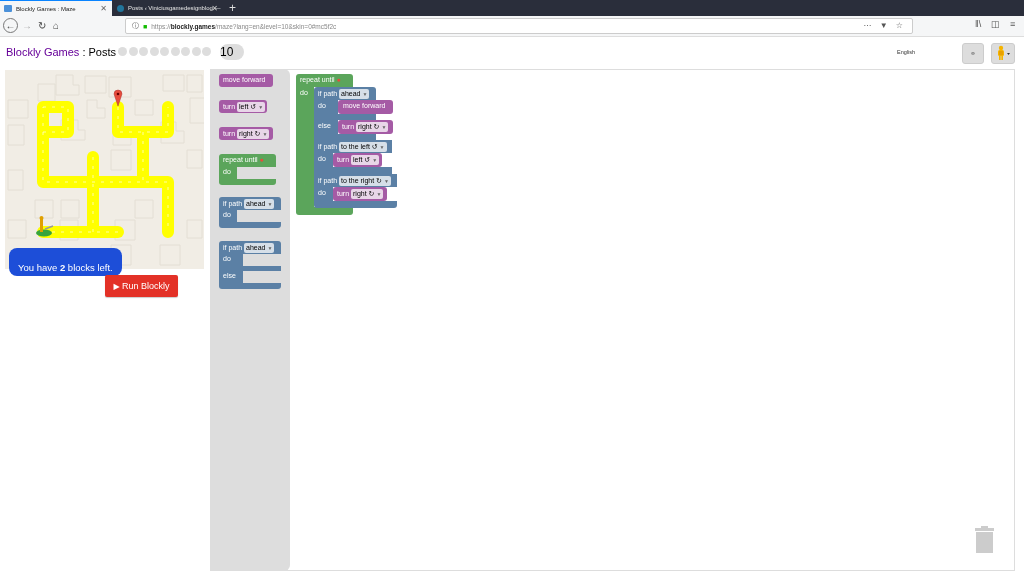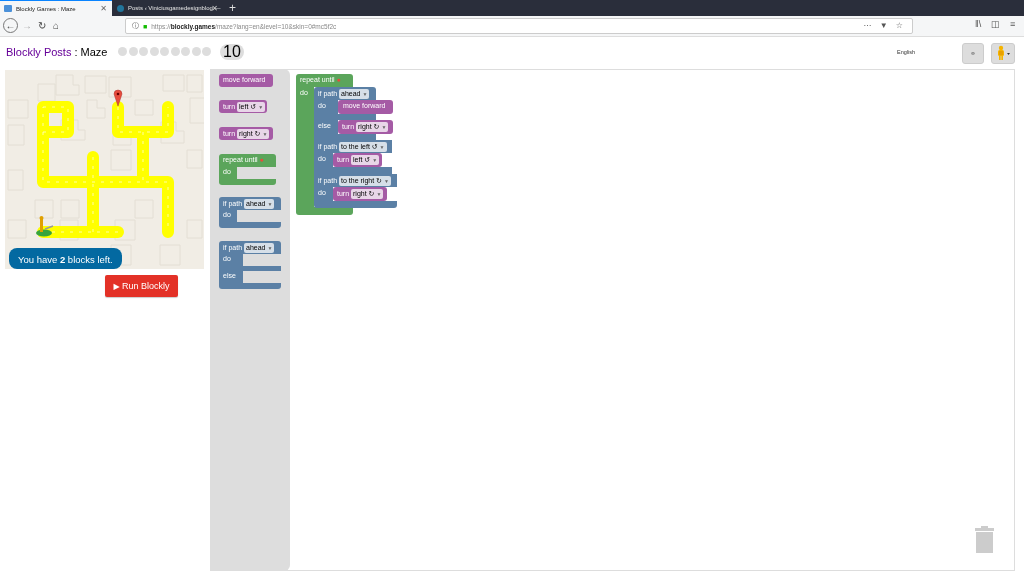--- a/index.html
+++ b/index.html
@@ -20,26 +20,26 @@
   .urlbar .info { color: #555; margin-right: 4px; font-size: 7px; }
   .urlbar .lock { color: #12bc00; margin-right: 4px; font-size: 7px; }
   .urlbar b { color: #222; font-weight: bold; }
   .urlicons { position: absolute; right: 6px; top: 2px; font-size: 8px; color: #555; letter-spacing: 3px; }
   .rticons { position: absolute; top: 3px; font-size: 9px; color: #555; }
   
   .title { position: absolute; left: 6px; top: 46px; font-size: 11px; color: #000; }
   .title .link { color: #660099; }
   .levels { position: absolute; left: 118px; top: 47px; display: flex; gap: 1.5px; }
   .dot { width: 9px; height: 9px; border-radius: 50%; background: #ddd; }
-  .levelcur { position: absolute; left: 220px; top: 44px; width: 24px; height: 16px; border-radius: 8px; background: #ddd; font-size: 16px; text-align: center; line-height: 16px; color: #000; }
+  .levelcur { position: absolute; left: 220px; top: 44px; width: 24px; height: 16px; border-radius: 8px; background: #ddd; font-size: 12px; line-height: 16px; color: #000; }
   .lang { position: absolute; left: 897px; top: 49px; font-size: 5.5px; color: #333; }
   .hbtn { position: absolute; top: 43px; width: 22px; height: 21px; background: #ddd; border-radius: 3px; border: 1px solid #ccc; font-size: 7px; color: #777; text-align: center; line-height: 19px; }
   
   .maze { position: absolute; left: 5px; top: 70px; width: 199px; height: 199px; background: #f1ede5; overflow: hidden; }
-  .bubble { position: absolute; left: 9px; top: 248px; height: 21px; padding: 4px 9px; background: #0369a1; border-radius: 8px; color: #fff; font-size: 9.5px; line-height: 16px; }
+  .bubble { position: absolute; left: 9px; top: 248px; height: 28px; padding: 12px 9px; background: #1d4ed8; border-radius: 8px; color: #fff; font-size: 9.5px; line-height: 16px; }
   .runbtn { position: absolute; left: 105px; top: 275px; width: 73px; height: 22px; background: #e33127; border-radius: 2px; color: #fff; font-size: 9px; line-height: 22px; text-align: center; box-shadow: 0 1px 1px rgba(0,0,0,0.2); }
   
   .workspace { position: absolute; left: 210px; top: 69px; width: 805px; height: 502px; background: #fff; border: 1px solid #ddd; }
   .flyout { position: absolute; left: 210px; top: 69px; width: 80px; height: 502px; background: #ddd; border-radius: 0 6px 6px 0; }
   .blk { position: absolute; font-size: 7px; color: #fff; white-space: nowrap; }
   .purple { background: #a55ba5; }
   .green { background: #5ba55b; }
   .blue { background: #5b80a5; }
   .drop { display: inline-block; background: rgba(255,255,255,0.75); color: #000; border-radius: 2px; padding: 0 2px; font-size: 7px; line-height: 9px; }
   .drop .arr { color: #666; font-size: 5px; }
@@ -74,21 +74,21 @@
       <b>blockly.games</b>
       <span>/maze?lang=en&amp;level=10&amp;skin=0#mc5f2c</span>
     <span class="urlicons">⋯ ▼ ☆</span>
   </div>
   <span class="rticons" style="left:975px;">‖\</span>
   <span class="rticons" style="left:991px;">◫</span>
   <span class="rticons" style="left:1010px;">≡</span>
 </div>
 
 <div class="title">
-  <span class="link">Blockly Posts</span><span> : </span><span>Maze</span>
+  <span class="link">Blockly Games</span><span> : </span><span>Posts</span>
 </div>
 <div class="levels" id="levels">
     <div class="dot"></div>
     <div class="dot"></div>
     <div class="dot"></div>
     <div class="dot"></div>
     <div class="dot"></div>
     <div class="dot"></div>
     <div class="dot"></div>
     <div class="dot"></div>

